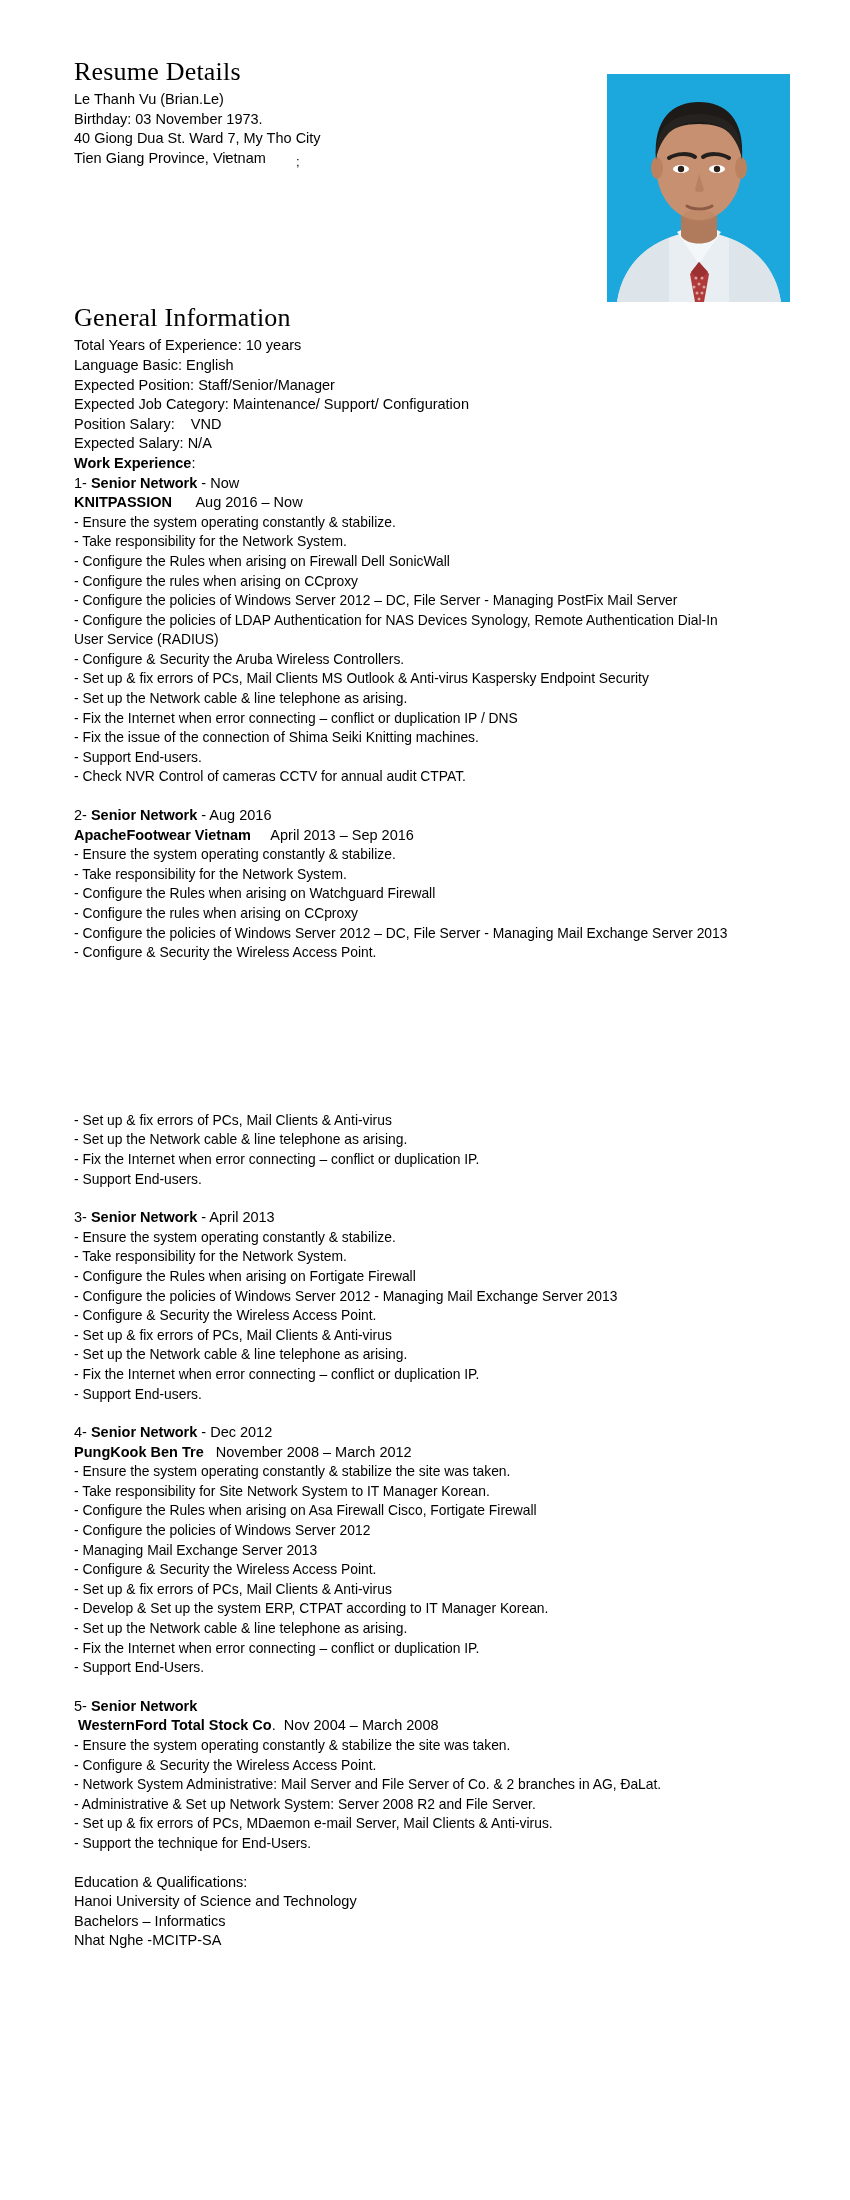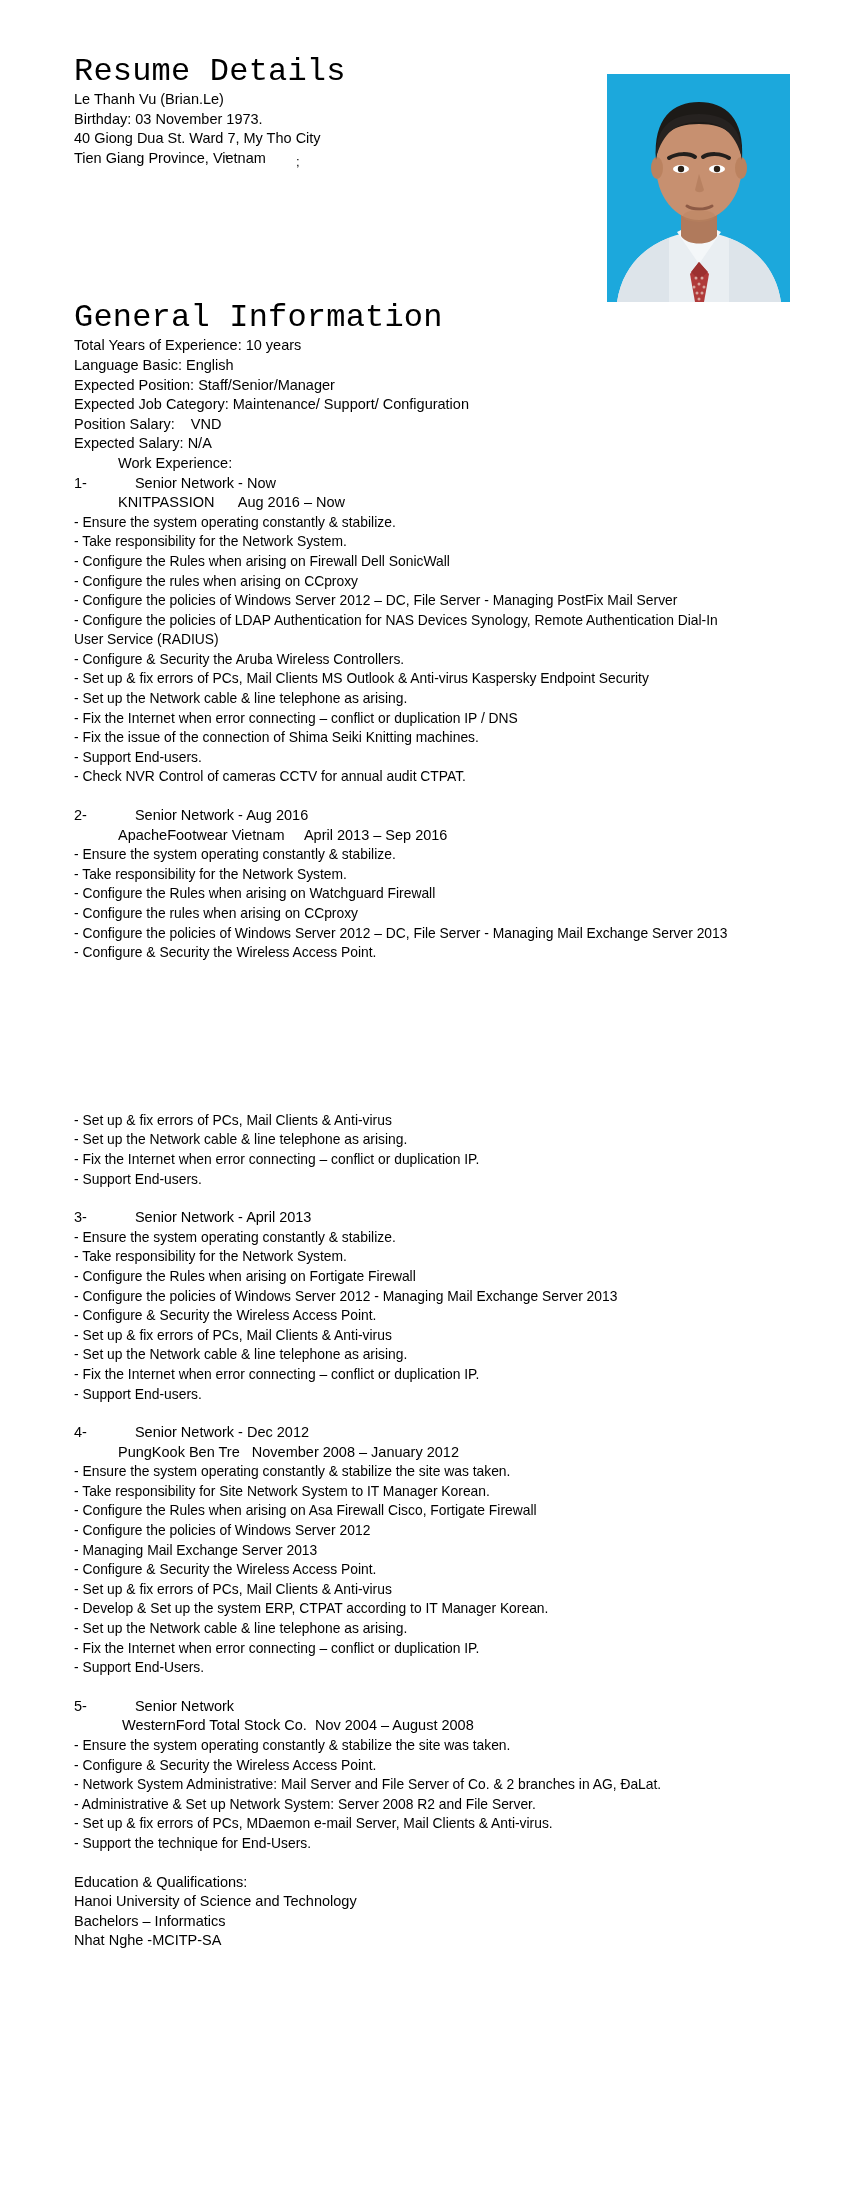--- a/index.html
+++ b/index.html
@@ -24,22 +24,22 @@
   }
   .content {
     position: absolute;
     left: 74px;
     top: 56px;
     width: 690px;
   }
 
   
   .h1 {
-    font-family: Liberation Mono, monospace;
-    font-size: 32px;
+    font-family: Liberation Serif, serif;
+    font-size: 26px;
     font-weight: 400;
     line-height: 32px;
     letter-spacing: 0.2px;
     margin: 0 0 2px 0;
     white-space: pre;
   }
   .h1.second {
     margin-top: 12px;
   }
 
@@ -50,21 +50,21 @@
     line-height: 19.6px;
     white-space: pre-wrap;
     margin: 0;
   }
   .ln.narrow {
     font-family: "Liberation Sans", sans-serif;
     font-stretch: condensed;
     transform: scaleX(0.955);
     transform-origin: left center;
   }
-  .b { font-weight: normal; margin-left: 44px; }
+  .b { font-weight: bold; }
   .gap-md { height: 19px; }
   .gap-huge { height: 122px; }
 
   .block { margin: 0; padding: 0; }
 
   
   .artifact {
     position: absolute;
     font-family: "Liberation Sans", sans-serif;
     font-size: 13px;
@@ -217,39 +217,39 @@
       <div class="ln narrow">- Set up &amp; fix errors of PCs, Mail Clients &amp; Anti-virus</div>
       <div class="ln narrow">- Set up the Network cable &amp; line telephone as arising.</div>
       <div class="ln narrow">- Fix the Internet when error connecting – conflict or duplication IP.</div>
       <div class="ln narrow">- Support End-users.</div>
     </div>
 
     <div class="gap-md"></div>
 
     <div class="block">
       <div class="ln"><span>4- </span><span class="b">Senior Network</span><span> - Dec 2012</span></div>
-      <div class="ln"><span class="b">PungKook Ben Tre</span><span>   November 2008 – January 2012</span></div>
+      <div class="ln"><span class="b">PungKook Ben Tre</span><span>   November 2008 – March 2012</span></div>
       <div class="ln narrow">- Ensure the system operating constantly &amp; stabilize the site was taken.</div>
       <div class="ln narrow">- Take responsibility for Site Network System to IT Manager Korean.</div>
       <div class="ln narrow">- Configure the Rules when arising on Asa Firewall Cisco, Fortigate Firewall</div>
       <div class="ln narrow">- Configure the policies of Windows Server 2012</div>
       <div class="ln narrow">- Managing Mail Exchange Server 2013</div>
       <div class="ln narrow">- Configure &amp; Security the Wireless Access Point.</div>
       <div class="ln narrow">- Set up &amp; fix errors of PCs, Mail Clients &amp; Anti-virus</div>
       <div class="ln narrow">- Develop &amp; Set up the system ERP, CTPAT according to IT Manager Korean.</div>
       <div class="ln narrow">- Set up the Network cable &amp; line telephone as arising.</div>
       <div class="ln narrow">- Fix the Internet when error connecting – conflict or duplication IP.</div>
       <div class="ln narrow">- Support End-Users.</div>
     </div>
 
     <div class="gap-md"></div>
 
     <div class="block">
       <div class="ln"><span>5- </span><span class="b">Senior Network</span><span></span></div>
-      <div class="ln"><span class="b"> WesternFord Total Stock Co</span><span>.  Nov 2004 – August 2008</span></div>
+      <div class="ln"><span class="b"> WesternFord Total Stock Co</span><span>.  Nov 2004 – March 2008</span></div>
       <div class="ln narrow">- Ensure the system operating constantly &amp; stabilize the site was taken.</div>
       <div class="ln narrow">- Configure &amp; Security the Wireless Access Point.</div>
       <div class="ln narrow">- Network System Administrative: Mail Server and File Server of Co. &amp; 2 branches in AG, ĐaLat.</div>
       <div class="ln narrow">- Administrative &amp; Set up Network System: Server 2008 R2 and File Server.</div>
       <div class="ln narrow">- Set up &amp; fix errors of PCs, MDaemon e-mail Server, Mail Clients &amp; Anti-virus.</div>
       <div class="ln narrow">- Support the technique for End-Users.</div>
     </div>
 
     <div class="gap-md"></div>
 

